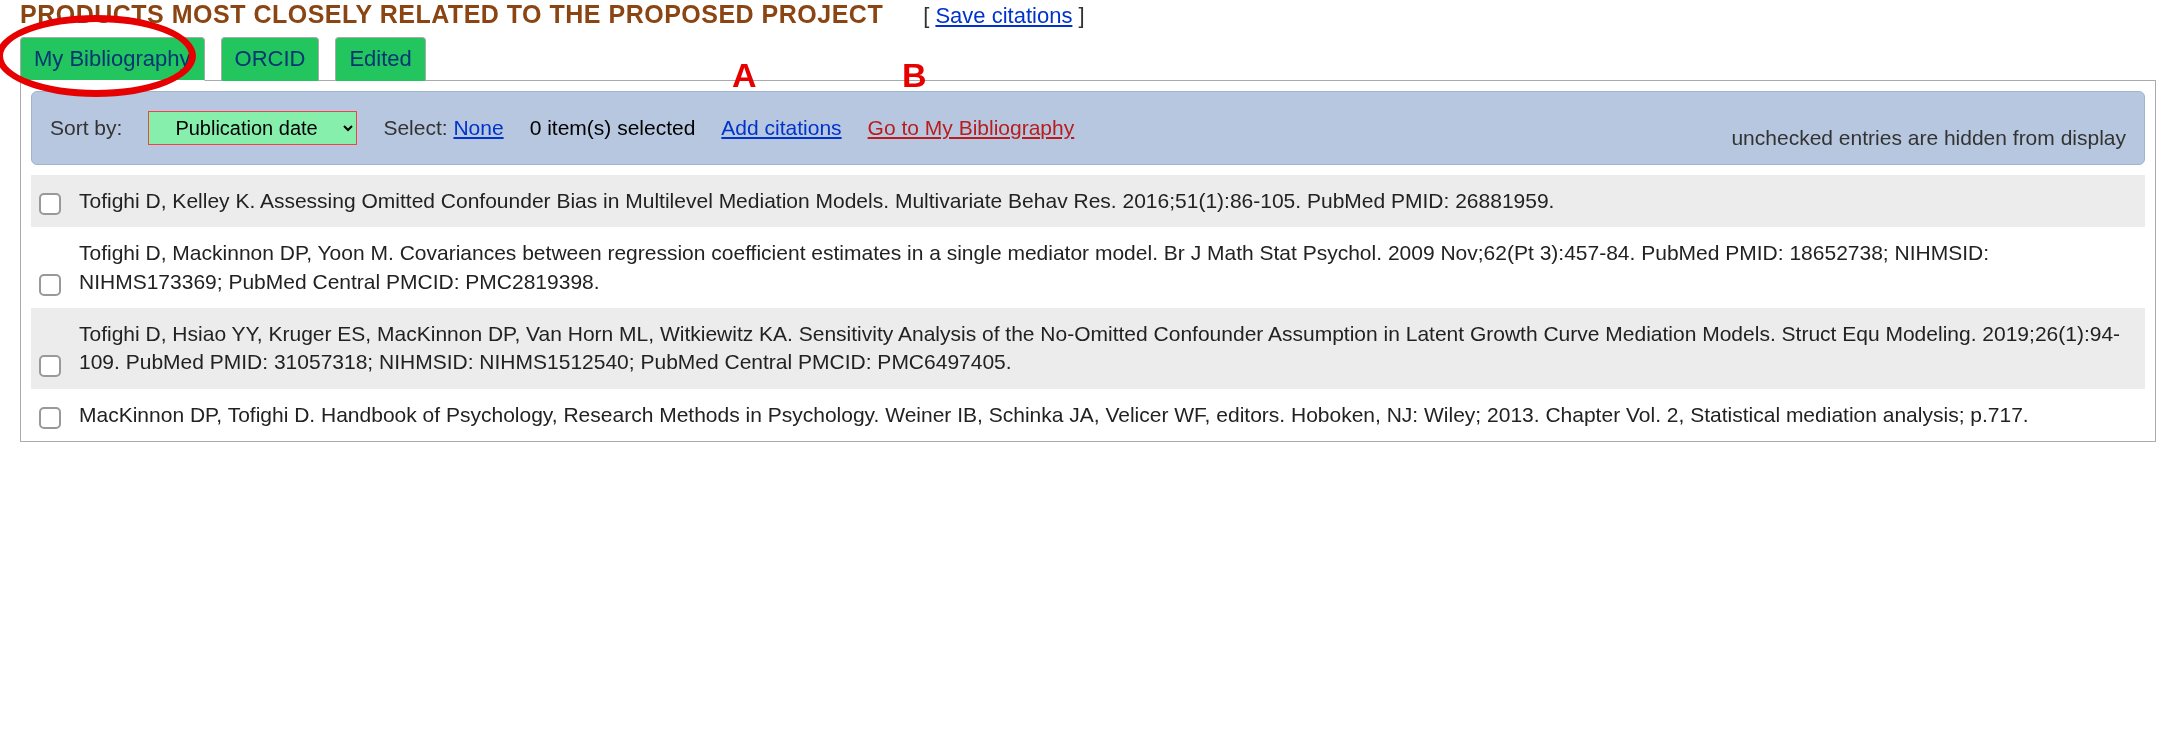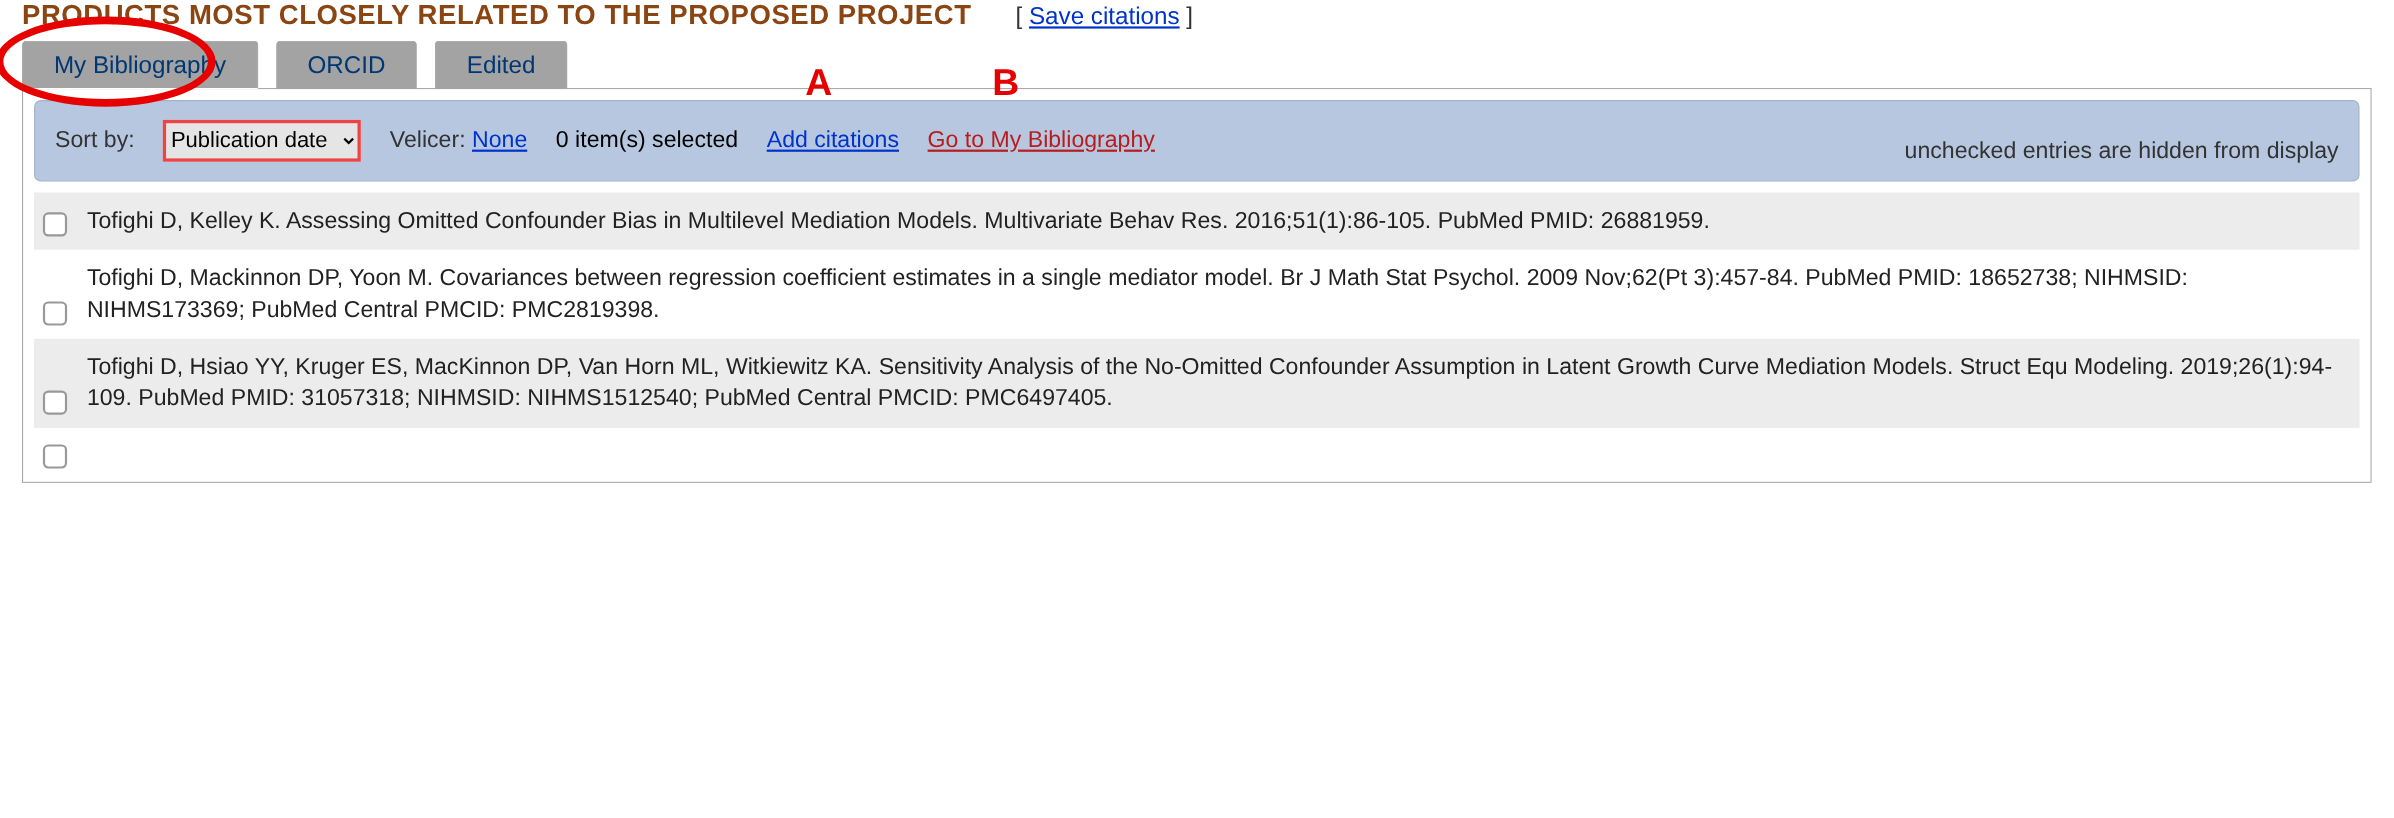--- a/index.html
+++ b/index.html
@@ -34,22 +34,22 @@
   .tabs {
     display: flex;
     gap: 16px;
     margin-top: 8px;
     position: relative;
   }
   .tab {
     border: 1px solid #aaa;
     border-bottom: none;
     border-radius: 4px 4px 0 0;
-    padding: 8px 28px;
-    background: #a3a3a3;
+    padding: 8px 13px;
+    background: #22c55e;
     color: #003772;
     font-size: 22px;
     cursor: pointer;
     position: relative;
   }
   .tab.active {
     border-bottom: 1px solid #fff;
     z-index: 2;
   }
   .circle-annotation {
@@ -75,23 +75,23 @@
     padding: 14px 18px;
     display: flex;
     align-items: center;
     gap: 26px;
     flex-wrap: wrap;
     position: relative;
   }
   .sort-label { color: #333; }
   .sort-select {
     font-size: 20px;
-    padding: 4px 0;
-    border: 3px solid #ef4444;
-    background: #e5e5e5;
+    padding: 4px 22px;
+    border: 1px solid #ef4444;
+    background: #86efac;
     min-width: 180px;
   }
   .select-prefix { color: #333; }
   .link-blue {
     color: #0033cc;
     text-decoration: underline;
     cursor: pointer;
   }
   .link-purple {
     color: #b91c1c;
@@ -168,21 +168,21 @@
   <div class="toolbar">
     <span class="annot-letter annot-a">A</span>
     <span class="annot-letter annot-b">B</span>
 
     <span class="sort-label">Sort by:</span>
     <select class="sort-select">
       <option>Publication date</option>
     </select>
 
     <span>
-      <span class="select-prefix">Velicer:</span>
+      <span class="select-prefix">Select:</span>
       <span class="link-blue">None</span>
     </span>
 
     <span>0 item(s) selected</span>
 
     <span class="toolbar-link-wrap">
       <span class="link-blue">Add citations</span>
     </span>
 
     <span class="toolbar-link-wrap">
@@ -200,16 +200,17 @@
     <div class="row">
       <div class="checkbox"></div>
       <div class="citation">Tofighi D, Mackinnon DP, Yoon M. Covariances between regression coefficient estimates in a single mediator model. Br J Math Stat Psychol. 2009 Nov;62(Pt 3):457-84. PubMed PMID: 18652738; NIHMSID: NIHMS173369; PubMed Central PMCID: PMC2819398.</div>
     </div>
     <div class="row shaded">
       <div class="checkbox"></div>
       <div class="citation">Tofighi D, Hsiao YY, Kruger ES, MacKinnon DP, Van Horn ML, Witkiewitz KA. Sensitivity Analysis of the No-Omitted Confounder Assumption in Latent Growth Curve Mediation Models. Struct Equ Modeling. 2019;26(1):94-109. PubMed PMID: 31057318; NIHMSID: NIHMS1512540; PubMed Central PMCID: PMC6497405.</div>
     </div>
     <div class="row">
       <div class="checkbox"></div>
+      <div class="citation">MacKinnon DP, Tofighi D. Handbook of Psychology, Research Methods in Psychology. Weiner IB, Schinka JA, Velicer WF, editors. Hoboken, NJ: Wiley; 2013. Chapter Vol. 2, Statistical mediation analysis; p.717.</div>
     </div>
   </div>
 
 </div>
 
 </body></html>

